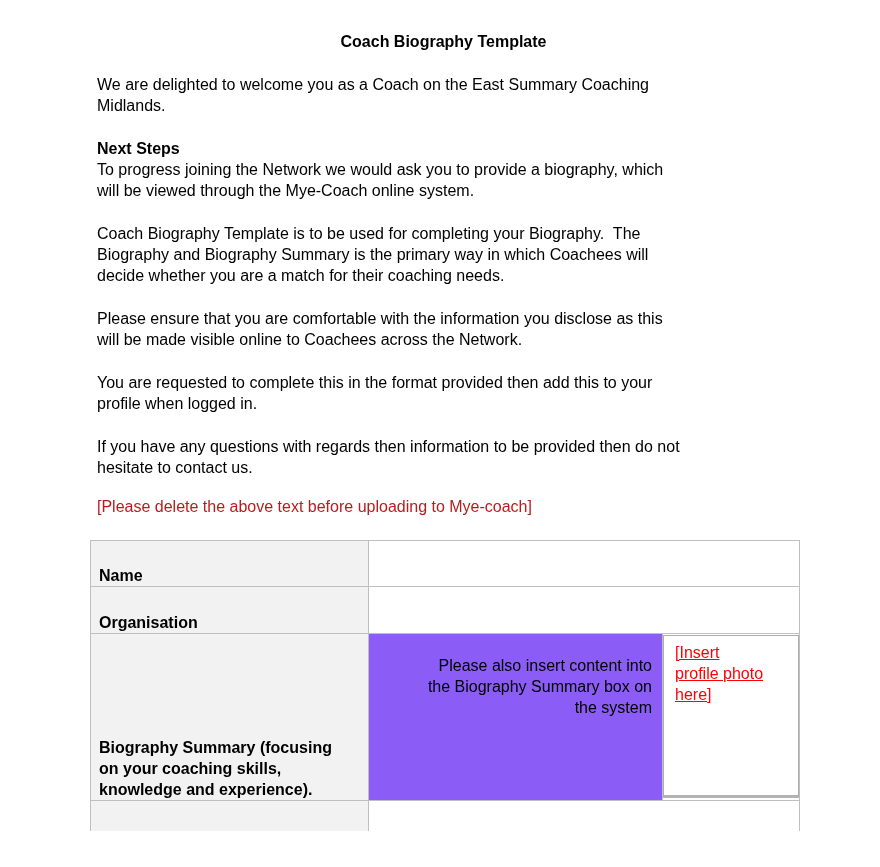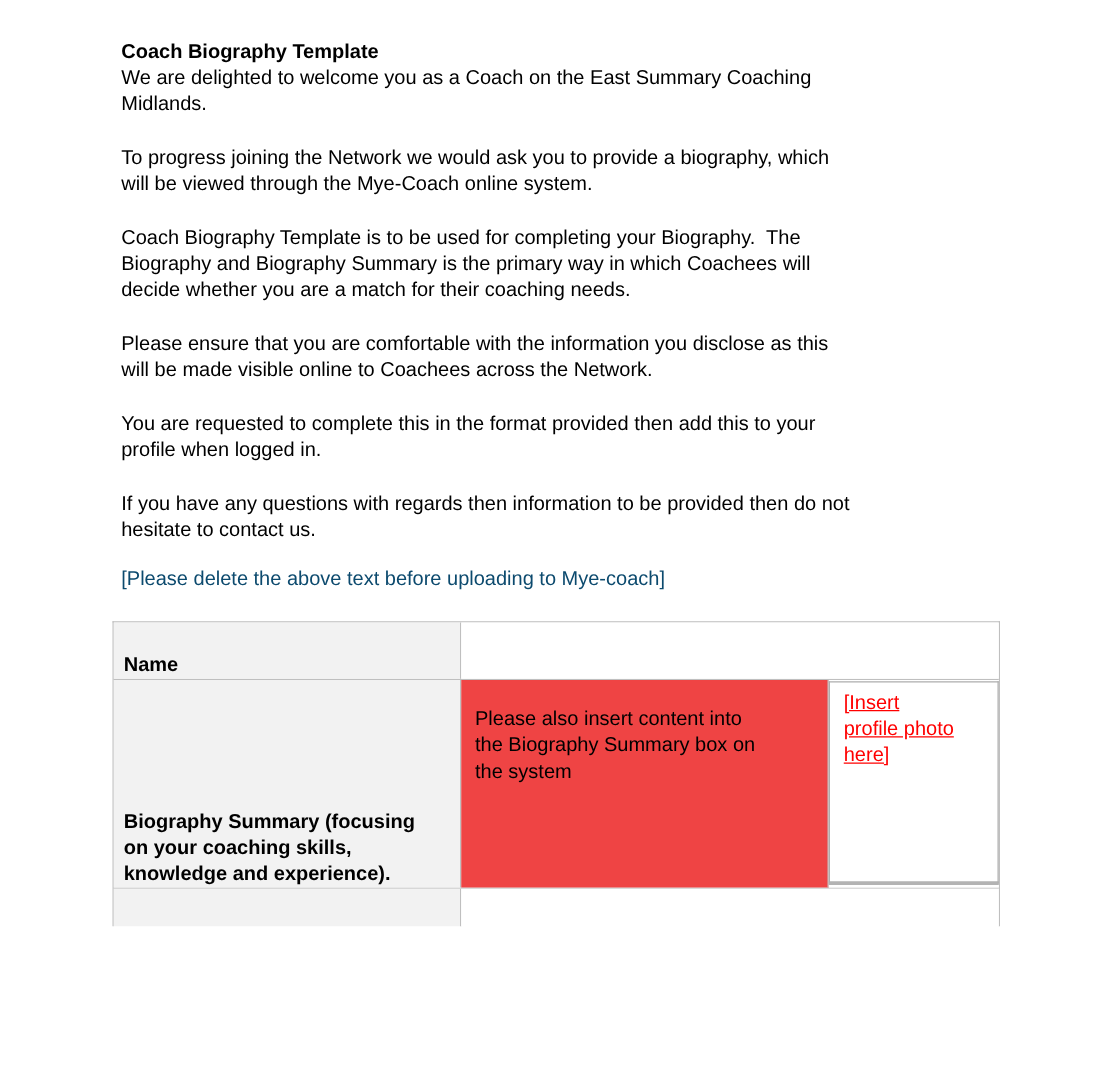--- a/index.html
+++ b/index.html
@@ -9,28 +9,29 @@
     overflow: hidden;
     font-family: "Liberation Sans", sans-serif;
     font-size: 16px;
     line-height: 21px;
     color: #000000;
   }
   .content { padding-top: 31px; }
   .text-block { margin-left: 97px; width: 693px; }
   .doc-title {
     font-weight: bold;
-    text-align: left;
+    text-align: center;
+    margin-bottom: 22px;
   }
   .para { margin-bottom: 22px; }
   .para.no-gap { margin-bottom: 18px; }
   .line { white-space: pre-wrap; }
   .heading-line { font-weight: bold; white-space: pre-wrap; }
   .red-note {
-    color: #0c4a6e;
+    color: #b91c1c;
     margin-bottom: 23px;
     white-space: pre-wrap;
   }
   .doc-table {
     margin-left: 90px;
     width: 710px;
     border: 1px solid #bfbfbf;
     border-bottom: none;
   }
   .trow { display: grid; border-bottom: 1px solid #bfbfbf; }
@@ -43,23 +44,24 @@
     border-right: 1px solid #bfbfbf;
     font-weight: bold;
     padding-left: 8px;
     padding-right: 6px;
     display: flex;
     flex-direction: column;
     justify-content: flex-end;
   }
   .cell-value { background: #ffffff; }
   .cell-content {
-    background: #ef4444;
+    background: #8b5cf6;
     border-right: 1px solid #bfbfbf;
     padding: 21px 10px 0 11px;
+    text-align: right;
   }
   .cell-photo { background: #ffffff; padding: 0; }
   .photo-box {
     height: calc(100% - 3px);
     margin-top: 1px;
     border: 1px solid #adadad;
     border-bottom: 3px solid #b3b3b3;
     padding: 6px 8px 0 11px;
     color: #ff0000;
     text-decoration: underline;
@@ -72,20 +74,21 @@
 
   <div class="text-block">
     <div class="doc-title">Coach Biography Template</div>
 
     <div class="para">
       <div class="line">We are delighted to welcome you as a Coach on the East Summary Coaching</div>
       <div class="line">Midlands.</div>
     </div>
 
     <div class="para">
+      <div class="heading-line">Next Steps</div>
       <div class="line">To progress joining the Network we would ask you to provide a biography, which</div>
       <div class="line">will be viewed through the Mye-Coach online system.</div>
     </div>
 
     <div class="para">
       <div class="line">Coach Biography Template is to be used for completing your Biography.  The</div>
       <div class="line">Biography and Biography Summary is the primary way in which Coachees will</div>
       <div class="line">decide whether you are a match for their coaching needs.</div>
     </div>
 
@@ -110,20 +113,26 @@
 
   <div class="doc-table">
 
     <div class="trow r1">
       <div class="cell-label">
         <div>Name</div>
       </div>
       <div class="cell-value"></div>
     </div>
 
+    <div class="trow r2">
+      <div class="cell-label">
+        <div>Organisation</div>
+      </div>
+      <div class="cell-value"></div>
+    </div>
 
     <div class="trow r3">
       <div class="cell-label">
         <div class="line">Biography Summary (focusing</div>
         <div class="line">on your coaching skills,</div>
         <div class="line">knowledge and experience).</div>
       </div>
       <div class="cell-content">
         <div class="line">Please also insert content into</div>
         <div class="line">the Biography Summary box on</div>

